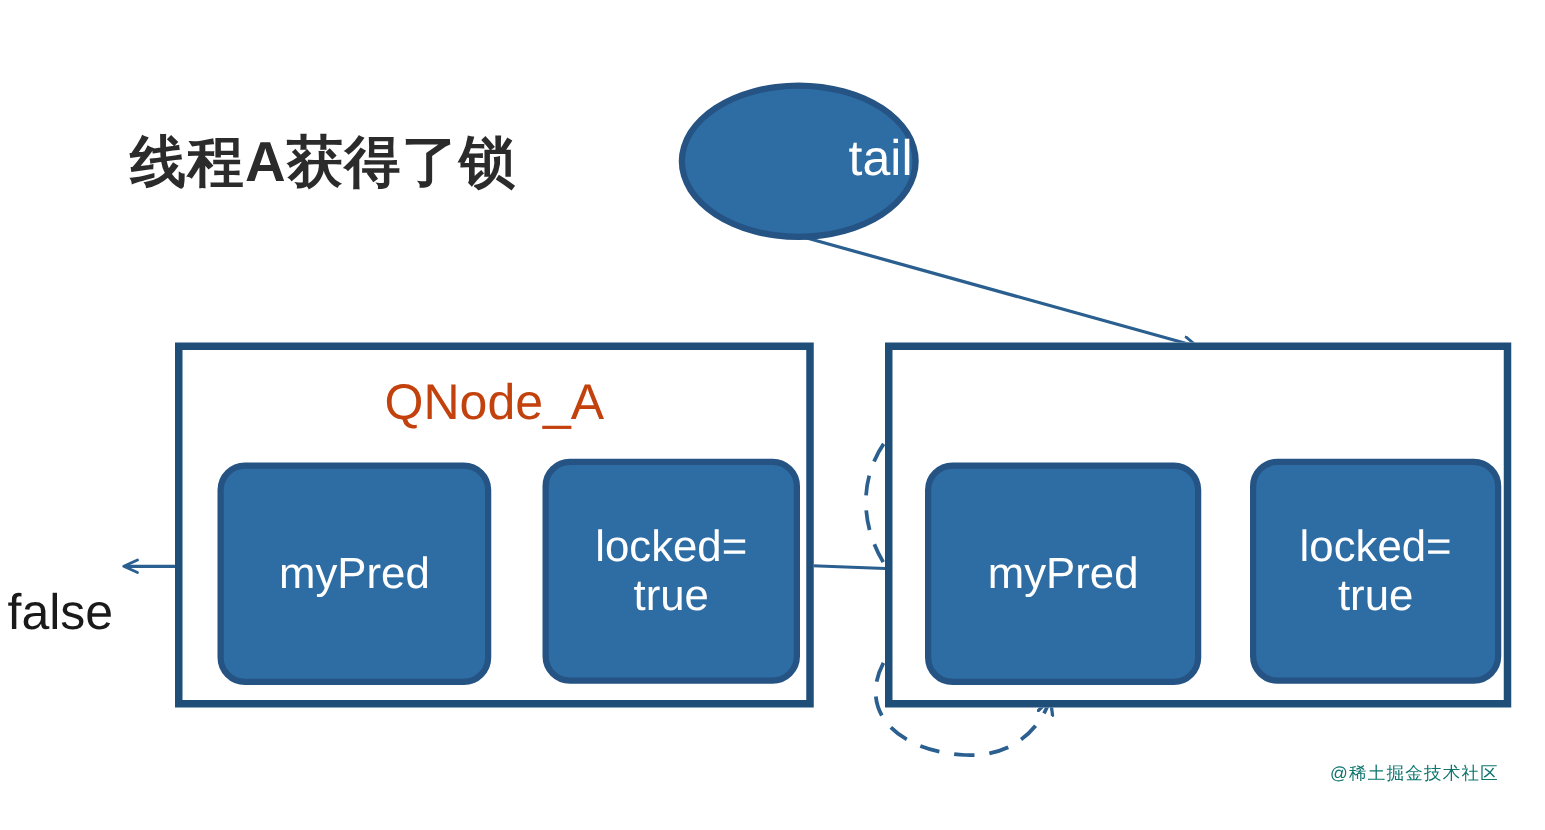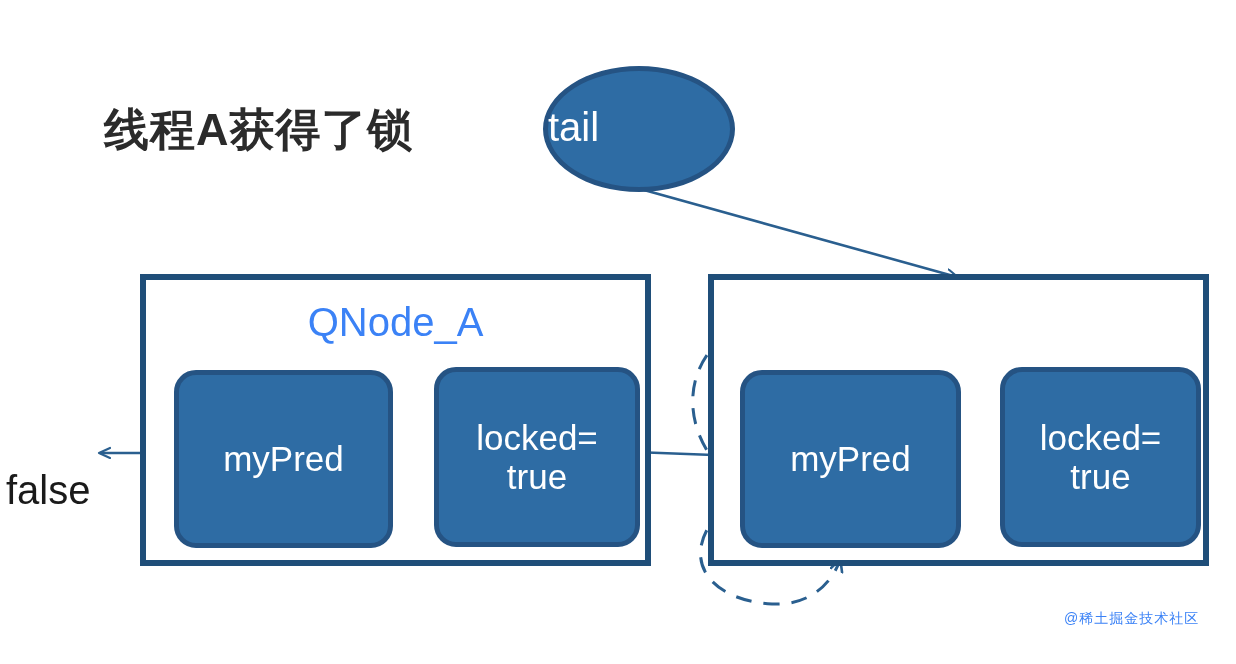--- a/index.html
+++ b/index.html
@@ -43,21 +43,21 @@
     left: 543px;
     top: 66px;
     width: 192px;
     height: 126px;
     border-radius: 50%;
     background: #2E6CA4;
     border: 5px solid #255383;
     box-sizing: border-box;
     display: flex;
     align-items: center;
-    justify-content: flex-start;
+    justify-content: flex-end;
   }
   .tail-label {
     color: #ffffff;
     font-size: 40px;
     line-height: 1;
     padding-bottom: 4px;
   }
 
   
   .qnode-box {
@@ -69,21 +69,21 @@
   #qnode-a-box { left: 140px; top: 274px; width: 511px; height: 292px; }
   #qnode-b-box { left: 708px; top: 274px; width: 501px; height: 292px; }
 
   .qnode-title {
     position: absolute;
     top: 20px;
     left: 0;
     width: 100%;
     text-align: center;
     font-size: 40px;
-    color: #3b82f6;
+    color: #c2410c;
     white-space: nowrap;
   }
 
   
   .field-box {
     position: absolute;
     background: #2E6CA4;
     border: 5px solid #255383;
     border-radius: 22px;
     box-sizing: border-box;
@@ -109,21 +109,21 @@
     color: #1a1a1a;
     margin-top: 44px;
   }
 
   
   .watermark {
     position: absolute;
     left: 1064px;
     top: 610px;
     font-size: 14px;
-    color: #3b82f6;
+    color: #0f766e;
     letter-spacing: 1px;
     white-space: nowrap;
   }
 </style>
 </head>
 <body>
 
 <div id="canvas">
 
   <svg id="vector-layer" viewBox="0 0 1236 664" xmlns="http://www.w3.org/2000/svg">

